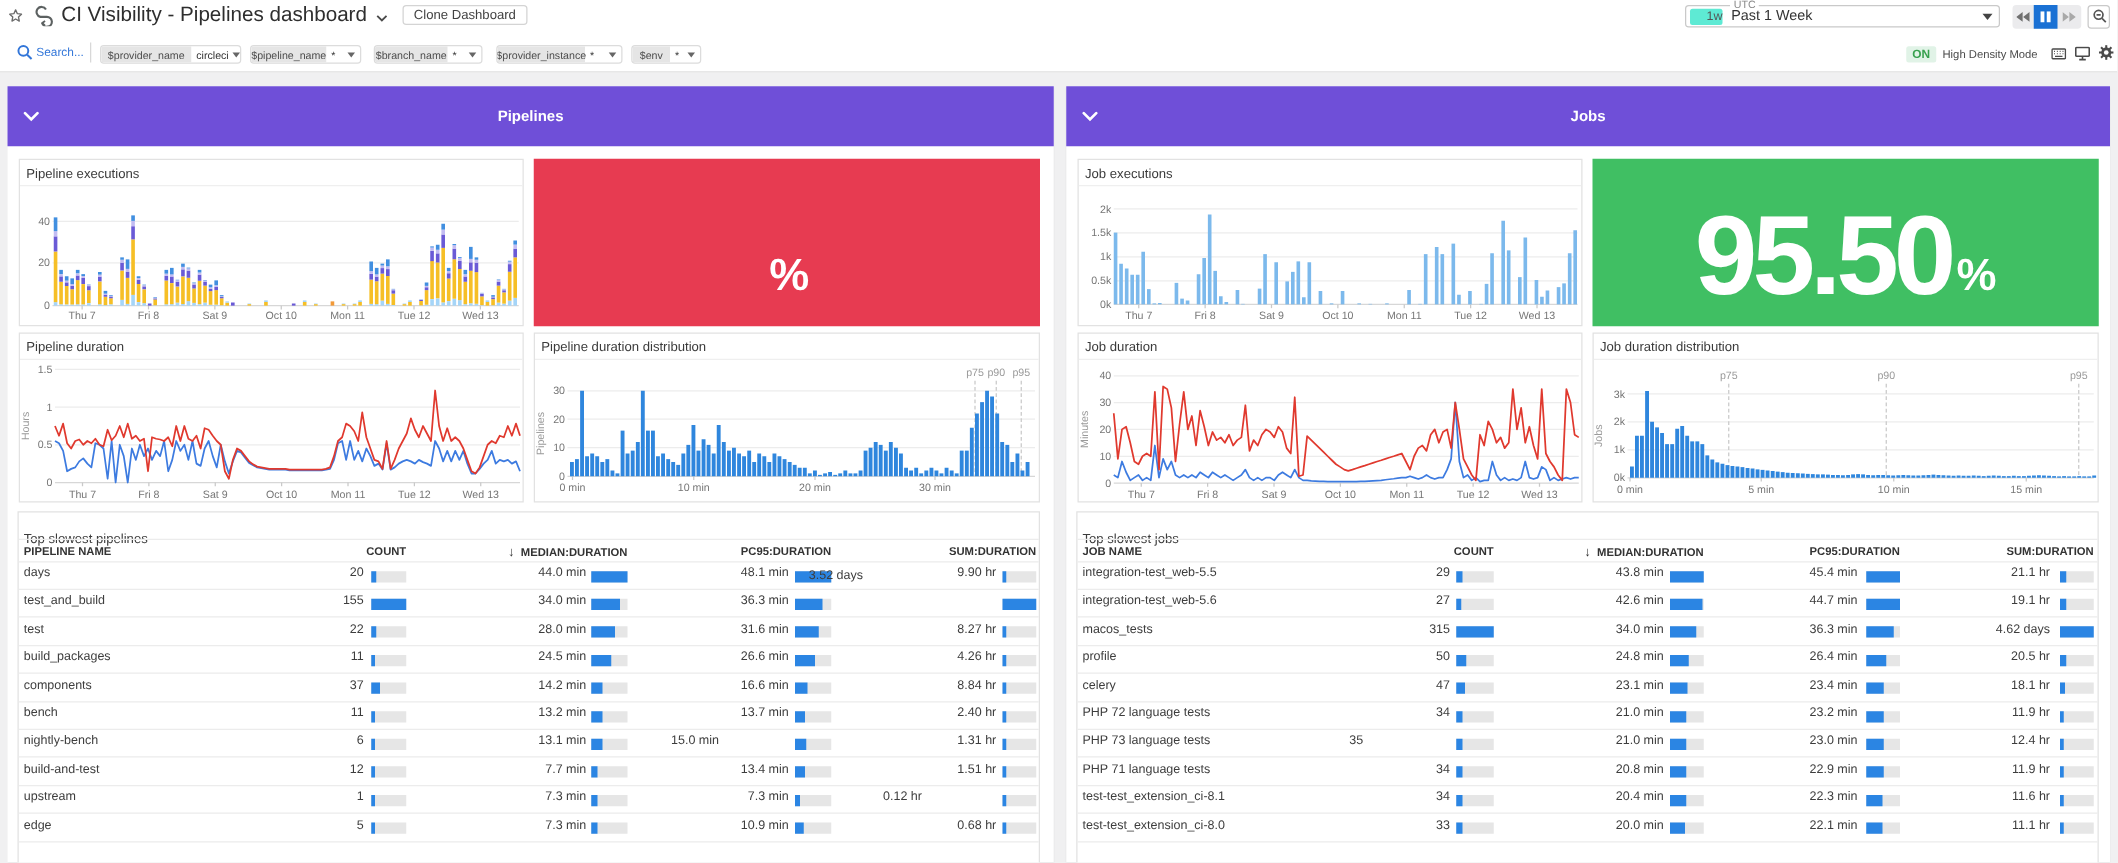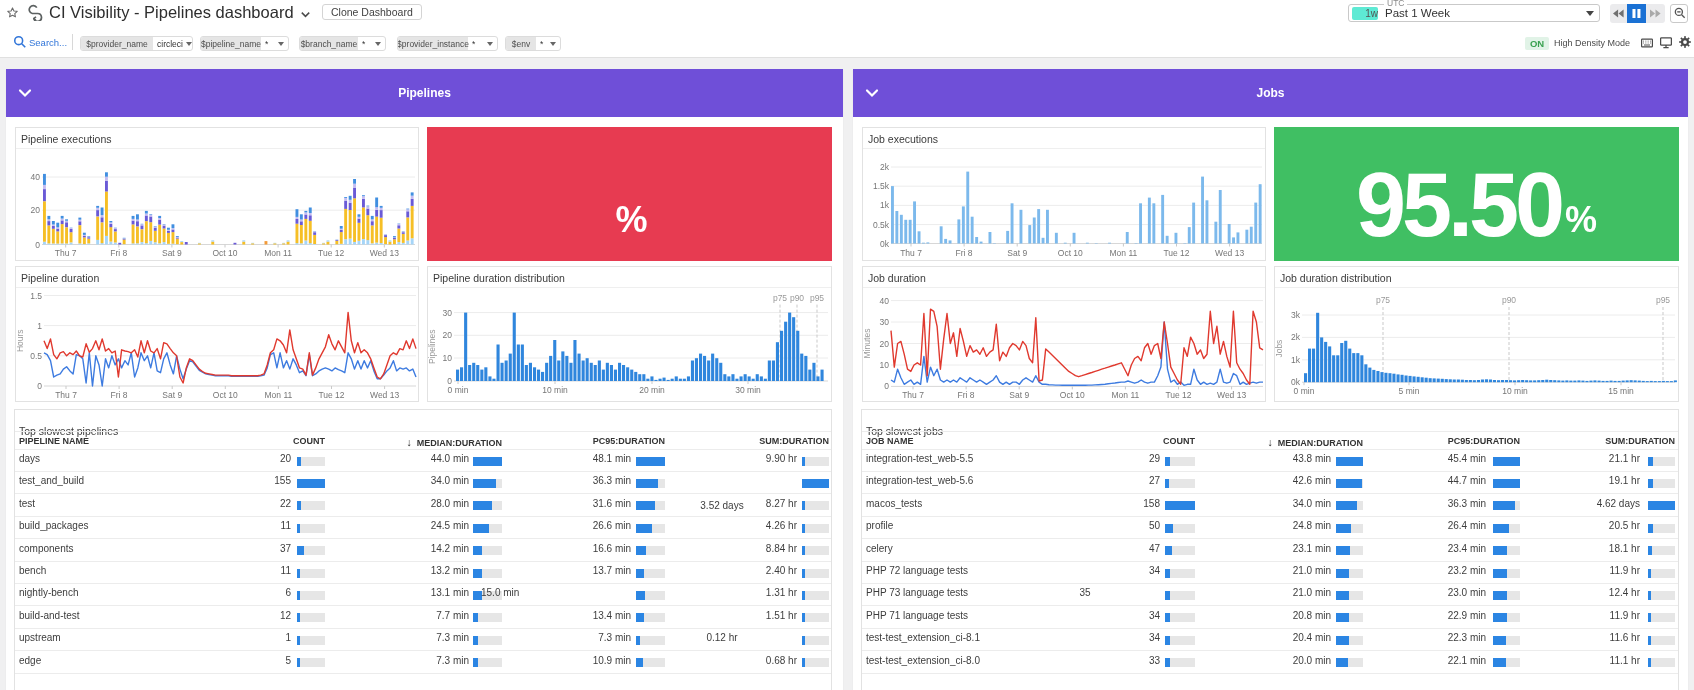--- a/index.html
+++ b/index.html
@@ -864,21 +864,21 @@
 <div class="trow" style="left:19px;top:475.4px">test_and_build</div>
 <div class="trow" style="left:141px;top:475.4px;width:150px;text-align:right">155</div>
 <div class="tbar" style="left:297px;top:478.9px;width:28px"></div>
 <div class="tfill" style="left:297px;top:478.9px;width:28.0px"></div>
 <div class="trow" style="left:319px;top:475.4px;width:150px;text-align:right">34.0 min</div>
 <div class="tbar" style="left:473px;top:478.9px;width:29px"></div>
 <div class="tfill" style="left:473px;top:478.9px;width:22.6px"></div>
 <div class="trow" style="left:481px;top:475.4px;width:150px;text-align:right">36.3 min</div>
 <div class="tbar" style="left:636px;top:478.9px;width:29px"></div>
 <div class="tfill" style="left:636px;top:478.9px;width:22.0px"></div>
-<div class="trow" style="left:647px;top:500px;width:150px;text-align:center">3.52 days</div>
+<div class="trow" style="left:647px;top:455px;width:150px;text-align:left">3.52 days</div>
 <div class="tbar" style="left:802px;top:478.9px;width:27px"></div>
 <div class="tfill" style="left:802px;top:478.9px;width:27.0px"></div>
 <div class="hsep" style="left:15px;top:470.9px;width:816px"></div>
 <div class="trow" style="left:19px;top:497.8px">test</div>
 <div class="trow" style="left:141px;top:497.8px;width:150px;text-align:right">22</div>
 <div class="tbar" style="left:297px;top:501.3px;width:28px"></div>
 <div class="tfill" style="left:297px;top:501.3px;width:3.9px"></div>
 <div class="trow" style="left:319px;top:497.8px;width:150px;text-align:right">28.0 min</div>
 <div class="tbar" style="left:473px;top:501.3px;width:29px"></div>
 <div class="tfill" style="left:473px;top:501.3px;width:18.6px"></div>
@@ -931,21 +931,21 @@
 <div class="tbar" style="left:802px;top:568.5px;width:27px"></div>
 <div class="tfill" style="left:802px;top:568.5px;width:2.5px"></div>
 <div class="hsep" style="left:15px;top:560.5px;width:816px"></div>
 <div class="trow" style="left:19px;top:587.4px">nightly-bench</div>
 <div class="trow" style="left:141px;top:587.4px;width:150px;text-align:right">6</div>
 <div class="tbar" style="left:297px;top:590.9px;width:28px"></div>
 <div class="tfill" style="left:297px;top:590.9px;width:2.5px"></div>
 <div class="trow" style="left:319px;top:587.4px;width:150px;text-align:right">13.1 min</div>
 <div class="tbar" style="left:473px;top:590.9px;width:29px"></div>
 <div class="tfill" style="left:473px;top:590.9px;width:8.7px"></div>
-<div class="trow" style="left:481px;top:587.4px;width:150px;text-align:left">15.0 min</div>
+<div class="trow" style="left:481px;top:587.4px;width:150px;text-align:center">15.0 min</div>
 <div class="tbar" style="left:636px;top:590.9px;width:29px"></div>
 <div class="tfill" style="left:636px;top:590.9px;width:9.0px"></div>
 <div class="trow" style="left:647px;top:587.4px;width:150px;text-align:right">1.31 hr</div>
 <div class="tbar" style="left:802px;top:590.9px;width:27px"></div>
 <div class="tfill" style="left:802px;top:590.9px;width:2.5px"></div>
 <div class="hsep" style="left:15px;top:582.9px;width:816px"></div>
 <div class="trow" style="left:19px;top:609.8px">build-and-test</div>
 <div class="trow" style="left:141px;top:609.8px;width:150px;text-align:right">12</div>
 <div class="tbar" style="left:297px;top:613.3px;width:28px"></div>
 <div class="tfill" style="left:297px;top:613.3px;width:2.5px"></div>
@@ -1018,21 +1018,21 @@
 <div class="tbar" style="left:1336px;top:478.9px;width:27px"></div>
 <div class="tfill" style="left:1336px;top:478.9px;width:26.2px"></div>
 <div class="trow" style="left:1336px;top:475.4px;width:150px;text-align:right">44.7 min</div>
 <div class="tbar" style="left:1493px;top:478.9px;width:27px"></div>
 <div class="tfill" style="left:1493px;top:478.9px;width:26.5px"></div>
 <div class="trow" style="left:1490px;top:475.4px;width:150px;text-align:right">19.1 hr</div>
 <div class="tbar" style="left:1648px;top:478.9px;width:27px"></div>
 <div class="tfill" style="left:1648px;top:478.9px;width:4.6px"></div>
 <div class="hsep" style="left:862px;top:470.9px;width:816px"></div>
 <div class="trow" style="left:866px;top:497.8px">macos_tests</div>
-<div class="trow" style="left:1010px;top:497.8px;width:150px;text-align:right">158</div>
+<div class="trow" style="left:1010px;top:497.8px;width:150px;text-align:right">315</div>
 <div class="tbar" style="left:1165px;top:501.3px;width:30px"></div>
 <div class="tfill" style="left:1165px;top:501.3px;width:30.0px"></div>
 <div class="trow" style="left:1181px;top:497.8px;width:150px;text-align:right">34.0 min</div>
 <div class="tbar" style="left:1336px;top:501.3px;width:27px"></div>
 <div class="tfill" style="left:1336px;top:501.3px;width:21.1px"></div>
 <div class="trow" style="left:1336px;top:497.8px;width:150px;text-align:right">36.3 min</div>
 <div class="tbar" style="left:1493px;top:501.3px;width:27px"></div>
 <div class="tfill" style="left:1493px;top:501.3px;width:21.6px"></div>
 <div class="trow" style="left:1490px;top:497.8px;width:150px;text-align:right">4.62 days</div>
 <div class="tbar" style="left:1648px;top:501.3px;width:27px"></div>

